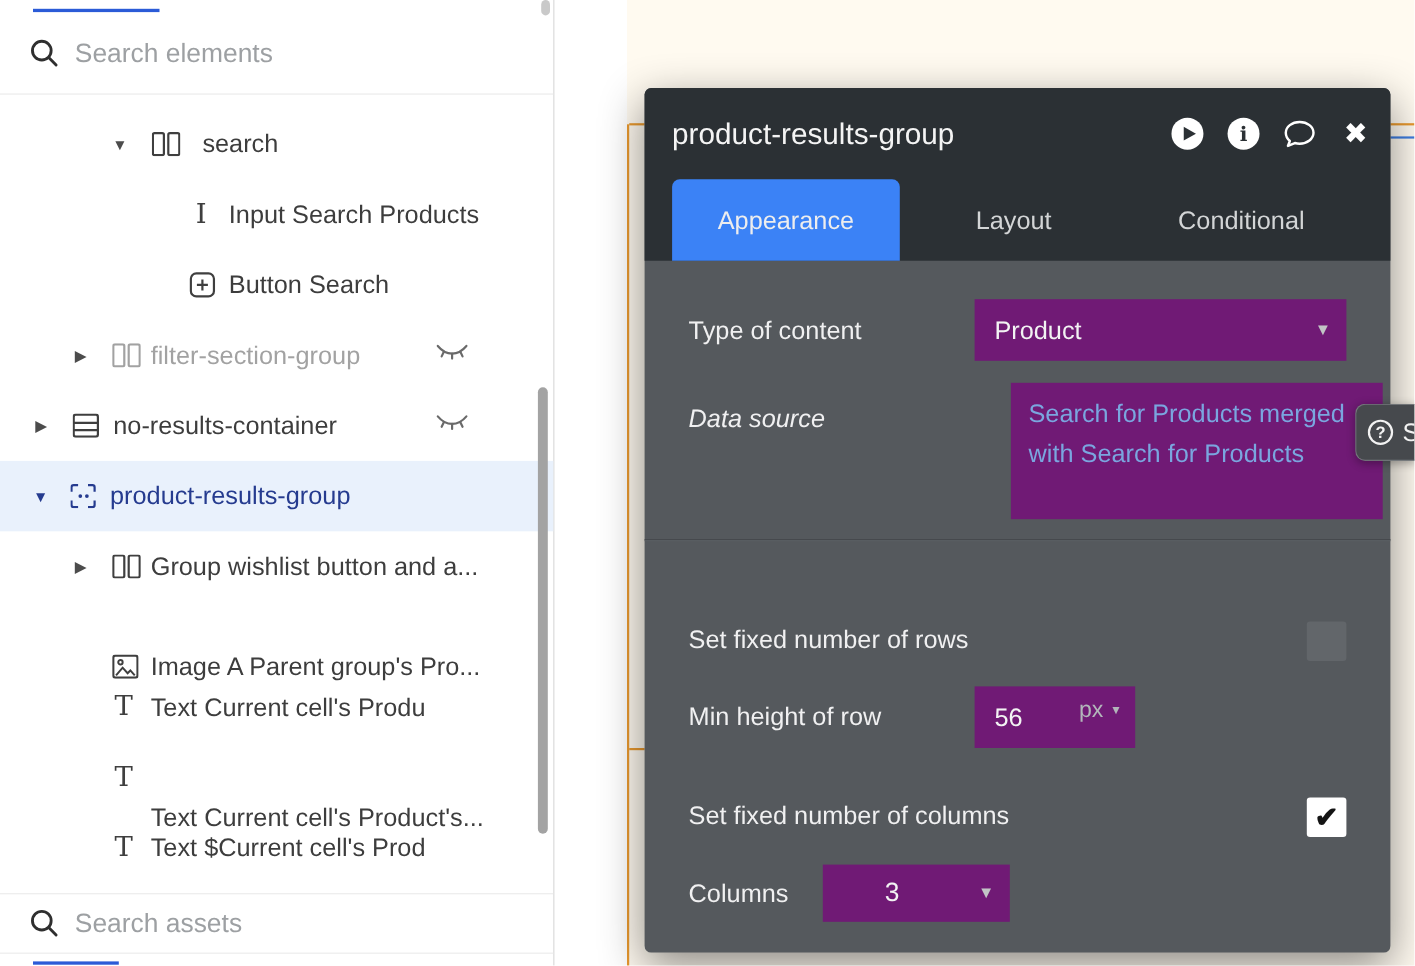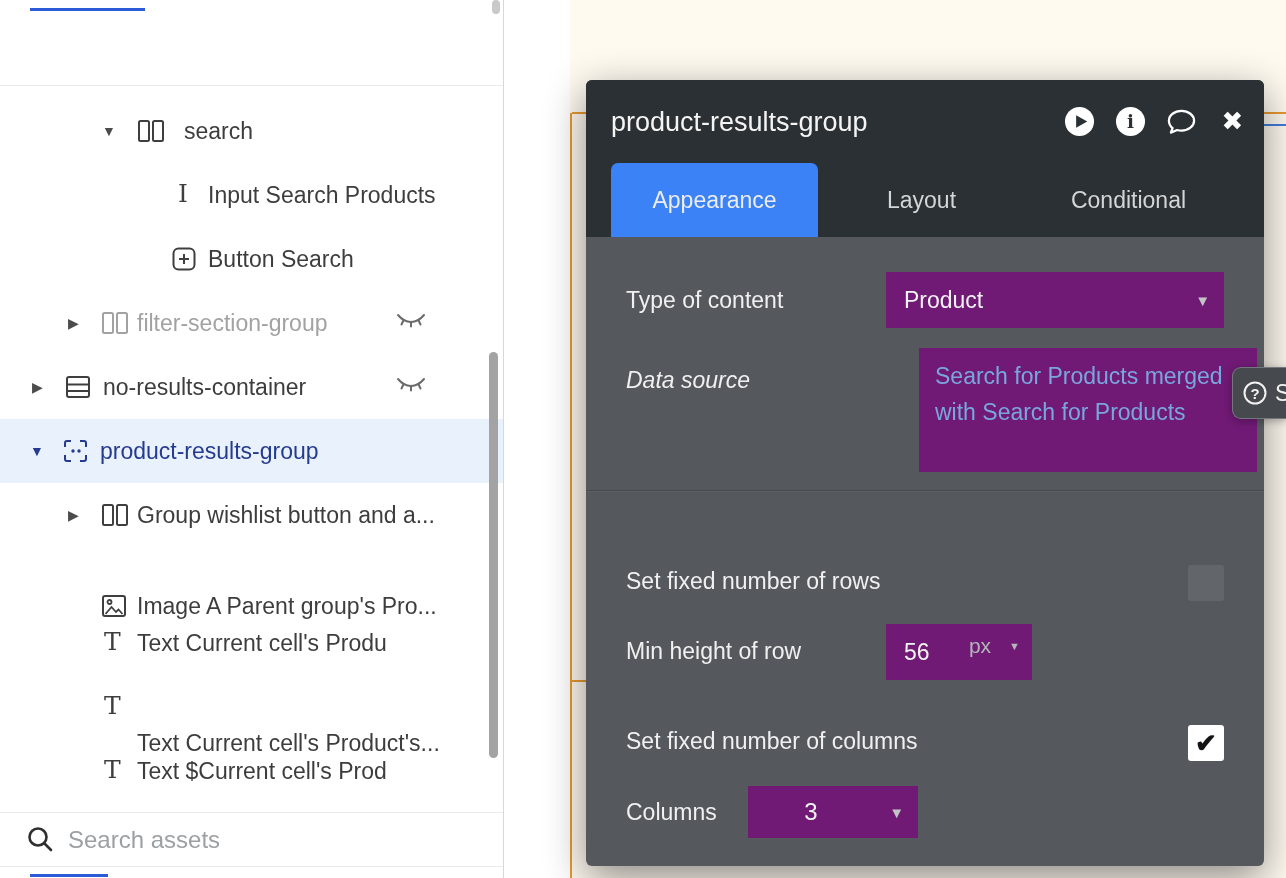--- a/index.html
+++ b/index.html
@@ -50,21 +50,21 @@
   .plabel{position:absolute;left:40px;height:56px;line-height:56px;font-size:23px;color:#f0f0f1;white-space:nowrap;}
   .ctrl{position:absolute;background:#701a75;border-radius:0;}
   .ctrl .cval{position:absolute;left:18px;top:0;line-height:56px;font-size:23px;color:#f2f3f3;}
   .dd-caret{position:absolute;right:14px;top:50%;transform:translateY(-50%);font-size:15px;color:#c2c4c6;}
   .ds-text{position:absolute;left:16px;right:18px;top:10px;font-size:23px;line-height:36px;color:#7aa6df;}
   .p-divider{position:absolute;left:0;top:410px;width:678px;height:1px;background:#46494d;box-shadow:0 1px 0 #5d6165;}
   .cb{position:absolute;width:36px;height:36px;border-radius:3px;text-align:center;line-height:36px;
       font-size:26px;font-weight:bold;color:#141414;}
   .cb.off{background:#62666a;}
   .cb.on{background:#ffffff;}
-  .unit{position:absolute;right:12px;top:0;height:44px;display:flex;align-items:center;gap:18px;
+  .unit{position:absolute;right:12px;top:0;height:44px;display:flex;align-items:center;gap:6px;
         font-size:21px;color:#b2b6ba;}
   .unit .u-caret{font-size:11px;color:#b2b6ba;}
   .dd-val-center{position:absolute;left:0;right:44px;top:0;text-align:center;line-height:52px;font-size:24px;color:#f2f3f3;}
 
   
   .help{position:absolute;left:1232px;top:367px;width:54px;height:50px;background:#46494d;
         border:1px solid #74787c;border-right:none;border-radius:9px 0 0 9px;z-index:8;overflow:hidden;
         box-shadow:0 2px 8px rgba(0,0,0,.3);}
   .help .hq{position:absolute;left:9px;top:12px;}
   .help .hs{position:absolute;left:42px;top:0;line-height:50px;font-size:23px;color:#f2f2f2;}
@@ -78,20 +78,29 @@
   <div class="oline" style="left:570px;top:113px;width:2px;height:765px;"></div>
   <div class="oline" style="left:572px;top:112px;width:14px;height:2px;"></div>
   <div class="oline" style="left:1264px;top:112px;width:22px;height:2px;"></div>
   <div class="bline" style="left:1264px;top:124px;width:22px;height:2px;"></div>
   <div class="oline" style="left:572px;top:680px;width:14px;height:2px;"></div>
 
   <div class="sidebar">
     <div class="tab-underline"></div>
     <div class="thumb-sliver"></div>
 
+    <div class="srow" style="top:24px;">
+      <span class="sicon">
+        <svg width="28" height="28" viewBox="0 0 28 28">
+            <circle cx="12" cy="12" r="8.5" fill="none" stroke="#2f2f2f" stroke-width="2.6"></circle>
+            <line x1="18.5" y1="18.5" x2="25" y2="25" stroke="#2f2f2f" stroke-width="2.6" stroke-linecap="round"></line>
+          </svg>
+      </span>
+      <span class="stext">Search elements</span>
+    </div>
     <div class="divider" style="top:85px;"></div>
 
     <div class="trow" style="top:99px;">
       <span class="caret" style="left:102px;">▼</span>
       <span class="ticon" style="left:138px;">
         <svg width="26" height="22" viewBox="0 0 26 22">
             <rect x="1" y="1" width="10" height="20" rx="1.5" fill="none" stroke="currentColor" stroke-width="2"></rect>
             <rect x="15" y="1" width="10" height="20" rx="1.5" fill="none" stroke="currentColor" stroke-width="2"></rect>
           </svg>
       </span>

